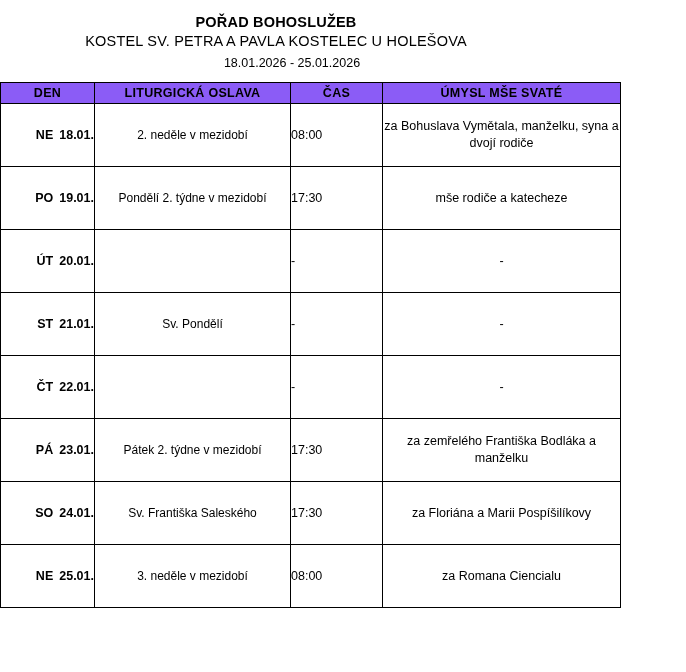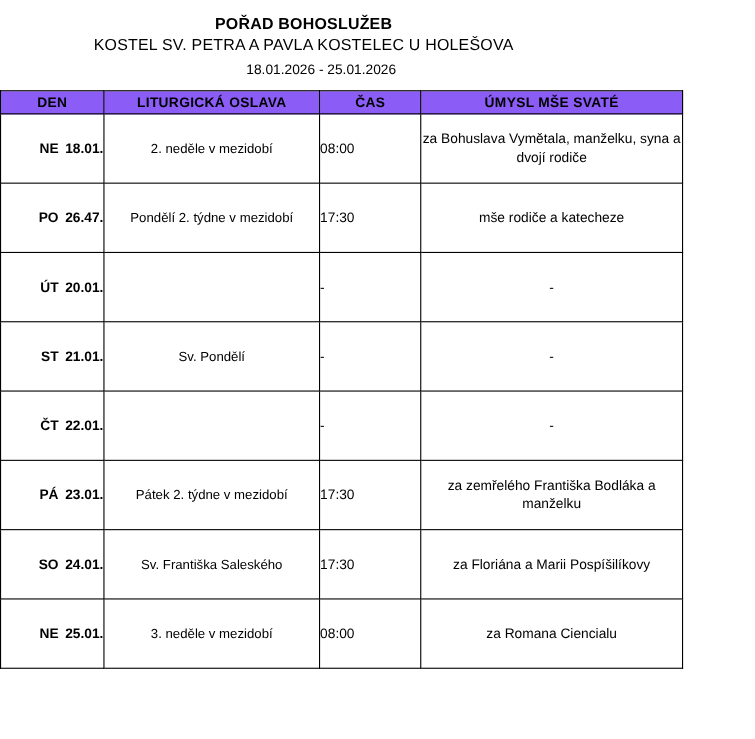--- a/index.html
+++ b/index.html
@@ -137,21 +137,21 @@
       <tr>
         <td class="day">
           <span class="dow">NE</span><span class="date">18.01.</span>
         </td>
         <td class="feast">2. neděle v mezidobí</td>
         <td class="time">08:00</td>
         <td class="intent">za Bohuslava Vymětala, manželku, syna a dvojí rodiče</td>
       </tr>
       <tr>
         <td class="day">
-          <span class="dow">PO</span><span class="date">26.47.</span>
+          <span class="dow">PO</span><span class="date">19.01.</span>
         </td>
         <td class="feast">Pondělí 2. týdne v mezidobí</td>
         <td class="time">17:30</td>
         <td class="intent">mše rodiče a katecheze</td>
       </tr>
       <tr>
         <td class="day">
           <span class="dow">ÚT</span><span class="date">20.01.</span>
         </td>
         <td class="feast"></td>

